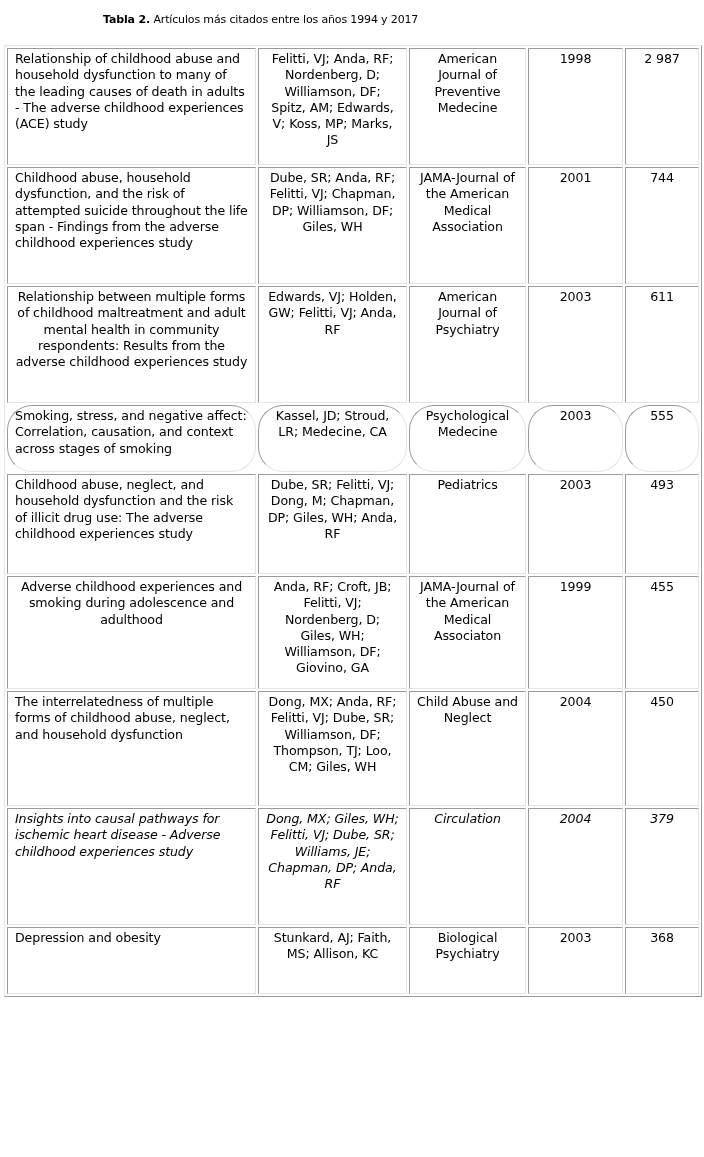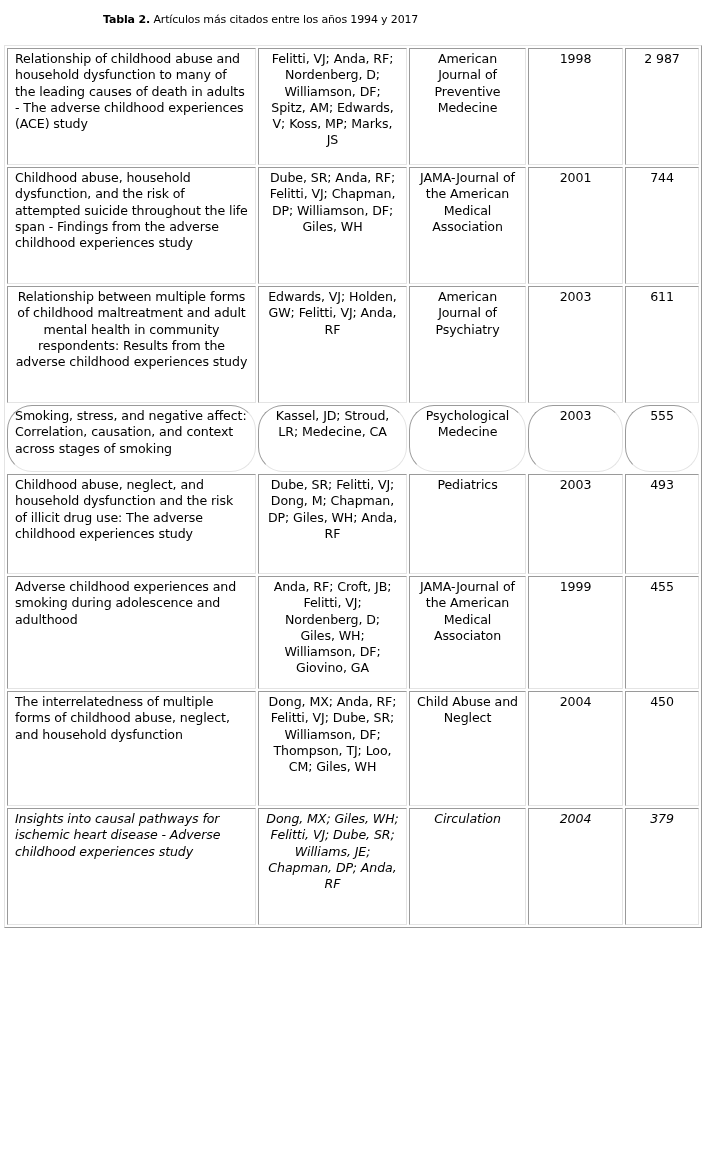--- a/index.html
+++ b/index.html
@@ -41,21 +41,21 @@
   .l { text-align: left; }
   .c { text-align: center; }
   th.c, td.c { padding-left: 3px; padding-right: 3px; }
   tr.h  td, tr.h th { height: 48px; }
   tr.r1 td { height: 113px; }
   tr.r2 td { height: 113px; margin-left: 40px; }
   tr.r3 td { height: 113px; text-align: center; }
   tr.r4 td { height: 98px; }
   tr.r5 td { height: 63px; border-radius: 25px; }
   tr.r6 td { height: 96px; }
-  tr.r7 td { height: 109px; }
+  tr.r7 td { height: 109px; text-align: center; }
   tr.r8 td { height: 111px; margin-top: 28px; }
   tr.r9 td { height: 113px; font-style: italic; }
   tr.r10 td { height: 63px; }
 </style>
 </head>
 <body>
 
 <div class="caption">
   <b>Tabla 2.</b>
   <span>Artículos más citados entre los años 1994 y 2017</span>
@@ -119,14 +119,21 @@
     <td class="c">2004</td>
     <td class="c">450</td>
   </tr>
   <tr class="r9">
     <td class="l">Insights into causal pathways for ischemic heart disease - Adverse childhood experiences study</td>
     <td class="c">Dong, MX; Giles, WH; Felitti, VJ; Dube, SR; Williams, JE; Chapman, DP; Anda, RF</td>
     <td class="c">Circulation</td>
     <td class="c">2004</td>
     <td class="c">379</td>
   </tr>
+  <tr class="r10">
+    <td class="l">Depression and obesity</td>
+    <td class="c">Stunkard, AJ; Faith, MS; Allison, KC</td>
+    <td class="c">Biological Psychiatry</td>
+    <td class="c">2003</td>
+    <td class="c">368</td>
+  </tr>
 </tbody>
   </table>
 
 </body></html>

